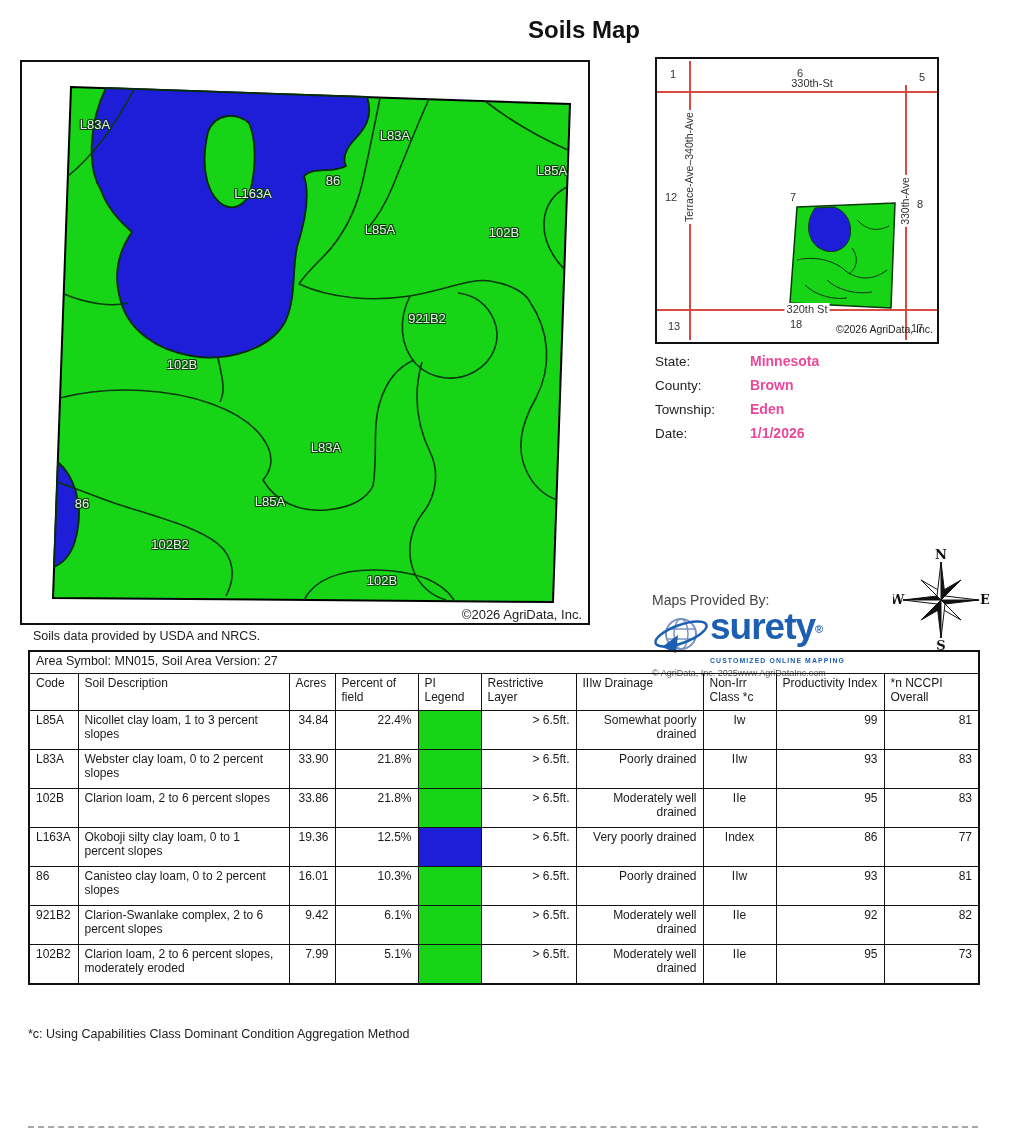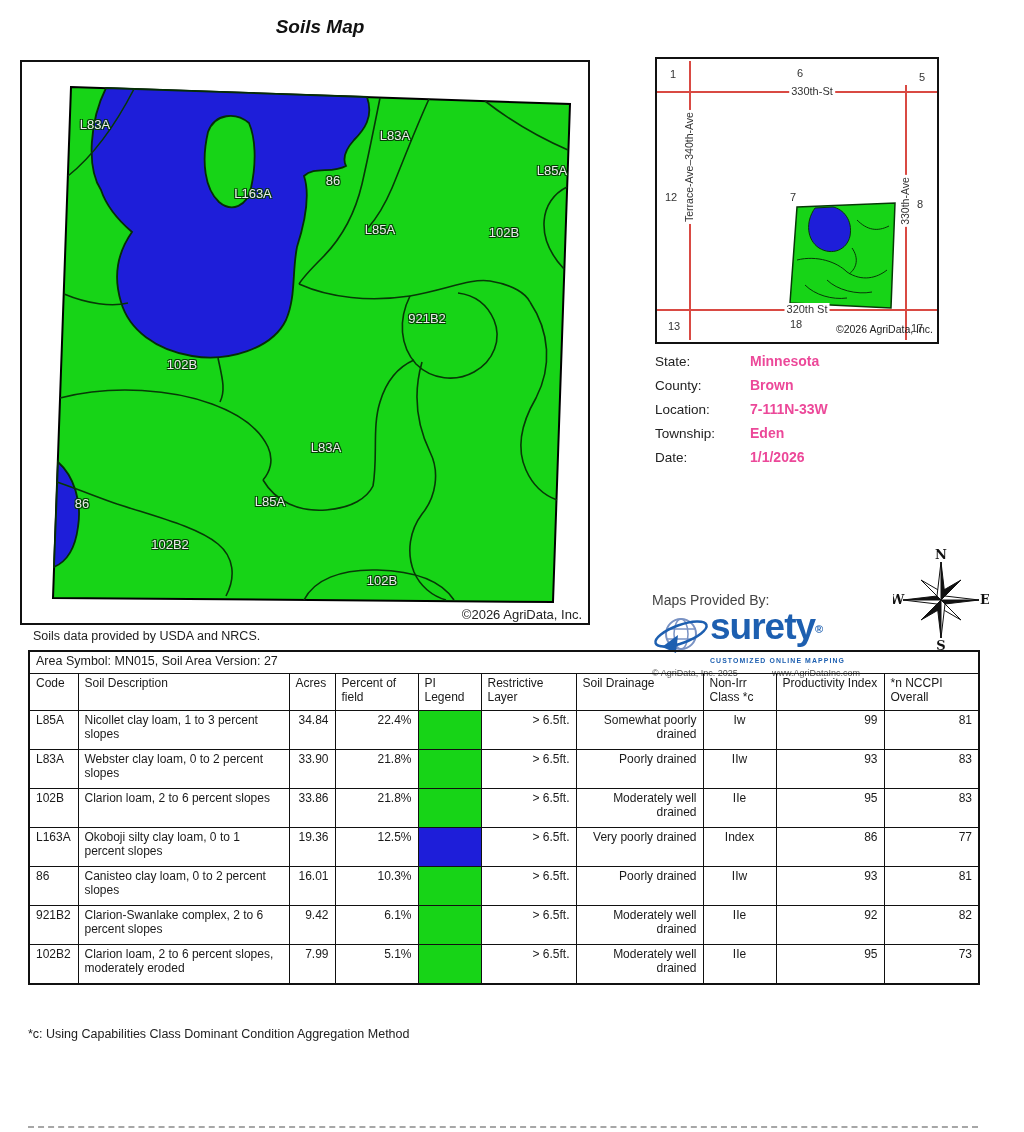--- a/index.html
+++ b/index.html
@@ -1,22 +1,22 @@
 <!DOCTYPE html>
 <html style="--soil-green: #17d417; --soil-blue: #1e1ed9; --road-red: #d94a43; --surety-blue: #1d5fb0;"><head>
 <meta charset="utf-8">
 <style>
   html,body{margin:0;padding:0;background:#fff;}
   .page{position:relative;width:1024px;height:1132px;background:#ffffff;
         font-family:"Liberation Sans",sans-serif;color:#1a1a1a;overflow:hidden;}
   .abs{position:absolute;}
 
-  .page-title{position:absolute;top:16px;left:0;width:640px;text-align:center;
-
-              font-size:19px;font-weight:bold;color:#111;font-style:italic;}
+  .page-title{position:absolute;top:16px;left:0;width:640px;text-align:right;
+
+              font-size:24px;font-weight:bold;color:#111;}
 
   
   .map-box{position:absolute;left:20px;top:60px;width:566px;height:561px;
            border:2px solid #111;background:#fff;}
   .map-box svg{position:absolute;left:0;top:0;}
   .soil-label{position:absolute;transform:translate(-50%,-50%);
               font-size:13px;color:#ececec;white-space:nowrap;
               text-shadow:-1px -1px 0 #063a06,1px -1px 0 #063a06,-1px 1px 0 #063a06,1px 1px 0 #063a06;}
   .map-copyright{position:absolute;right:6px;bottom:1px;font-size:13px;color:#222;}
   .map-source{position:absolute;left:33px;top:629px;font-size:12.5px;color:#222;}
@@ -41,21 +41,21 @@
 
   
   .branding{position:absolute;left:652px;top:560px;width:240px;}
   .maps-provided{font-size:14px;color:#444;margin-bottom:1px;margin-top:32px;}
   .logo-row{display:flex;align-items:flex-start;}
   .surety-word{font-size:37px;font-weight:bold;color:var(--surety-blue,#1d5fb0);
                letter-spacing:-1px;line-height:36px;}
   .surety-reg{font-size:11px;vertical-align:super;font-weight:bold;color:var(--surety-blue,#1d5fb0);}
   .surety-tagline{font-size:6.9px;font-weight:bold;color:var(--surety-blue,#1d5fb0);
                   letter-spacing:1.1px;margin:-2px 0 0 58px;}
-  .branding-bottom{display:flex;justify-content:space-between;width:208px;margin-top:4px;
+  .branding-bottom{display:flex;width:208px;margin-top:4px;
                    font-size:9px;color:#555;}
 
   .compass{position:absolute;left:893px;top:548px;}
 
   
   .soil-table{position:absolute;left:28px;top:650px;border-collapse:collapse;
               table-layout:fixed;width:950px;font-size:12px;color:#1a1a1a;
               border:2px solid #111;}
   .soil-table td,.soil-table th{border:1.5px solid #111;padding:2px 6px;
               vertical-align:top;font-weight:normal;text-align:left;
@@ -145,21 +145,21 @@
       <path d="M 28 8 C 18 22 20 40 32 48 C 45 56 60 50 63 36 C 66 20 56 9 46 7 Z" style="fill:var(--soil-blue,#1e1ed9)" stroke="#073807" stroke-width="1"></path>
       <g fill="none" stroke="#073807" stroke-width="1">
         <path d="M 10 60 C 30 55 50 62 60 72 C 75 82 90 78 100 70"></path>
         <path d="M 40 80 C 50 90 70 95 85 92"></path>
         <path d="M 70 20 C 80 30 90 32 102 26"></path>
         <path d="M 18 85 C 28 95 45 100 60 98"></path>
         <path d="M 65 48 C 72 58 70 68 62 74"></path>
       </g>
     </svg>
 
-    <div class="road-label horz" style="left:155px;top:32px;">330th-St</div>
+    <div class="road-label horz" style="left:155px;top:24px;">330th-St</div>
     <div class="road-label horz" style="left:150px;top:250px;">320th St</div>
     <div class="road-label vert" style="left:32px;top:108px;font-size:10.5px;">Terrace-Ave–340th-Ave</div>
     <div class="road-label vert" style="left:248px;top:142px;font-size:10.5px;">330th-Ave</div>
 
     <div id="inset-sections">
         <div class="section-num" style="left: 13px; top: 9px;">1</div>
         <div class="section-num" style="left: 140px; top: 8px;">6</div>
         <div class="section-num" style="left: 262px; top: 12px;">5</div>
         <div class="section-num" style="left: 8px; top: 132px;">12</div>
         <div class="section-num" style="left: 133px; top: 132px;">7</div>
@@ -172,24 +172,20 @@
   </div>
 
   <div class="info-block" id="info-block">
       <div class="info-row">
         <span class="info-label">State:</span>
         <span class="info-value">Minnesota</span>
       </div>
       <div class="info-row">
         <span class="info-label">County:</span>
         <span class="info-value">Brown</span>
-      </div>
-      <div class="info-row">
-        <span class="info-label">Location:</span>
-        <span class="info-value">7-111N-33W</span>
       </div>
       <div class="info-row">
         <span class="info-label">Township:</span>
         <span class="info-value">Eden</span>
       </div>
       <div class="info-row">
         <span class="info-label">Date:</span>
         <span class="info-value">1/1/2026</span>
       </div>
     </div>
@@ -262,21 +258,21 @@
         <tr class="area-band">
           <td colspan="10">Area Symbol: MN015, Soil Area Version: 27</td>
         </tr>
         <tr>
           <th>Code</th>
           <th>Soil Description</th>
           <th>Acres</th>
           <th>Percent of field</th>
           <th>PI Legend</th>
           <th>Restrictive Layer</th>
-          <th>Soil Drainage</th>
+          <th>IIIw Drainage</th>
           <th>Non-Irr Class *c</th>
           <th>Productivity Index</th>
           <th>*n NCCPI Overall</th>
         </tr>
       </thead>
       <tbody>
         <tr>
           <td>L85A</td>
           <td>Nicollet clay loam, 1 to 3 percent slopes</td>
           <td class="al-r">34.84</td>

